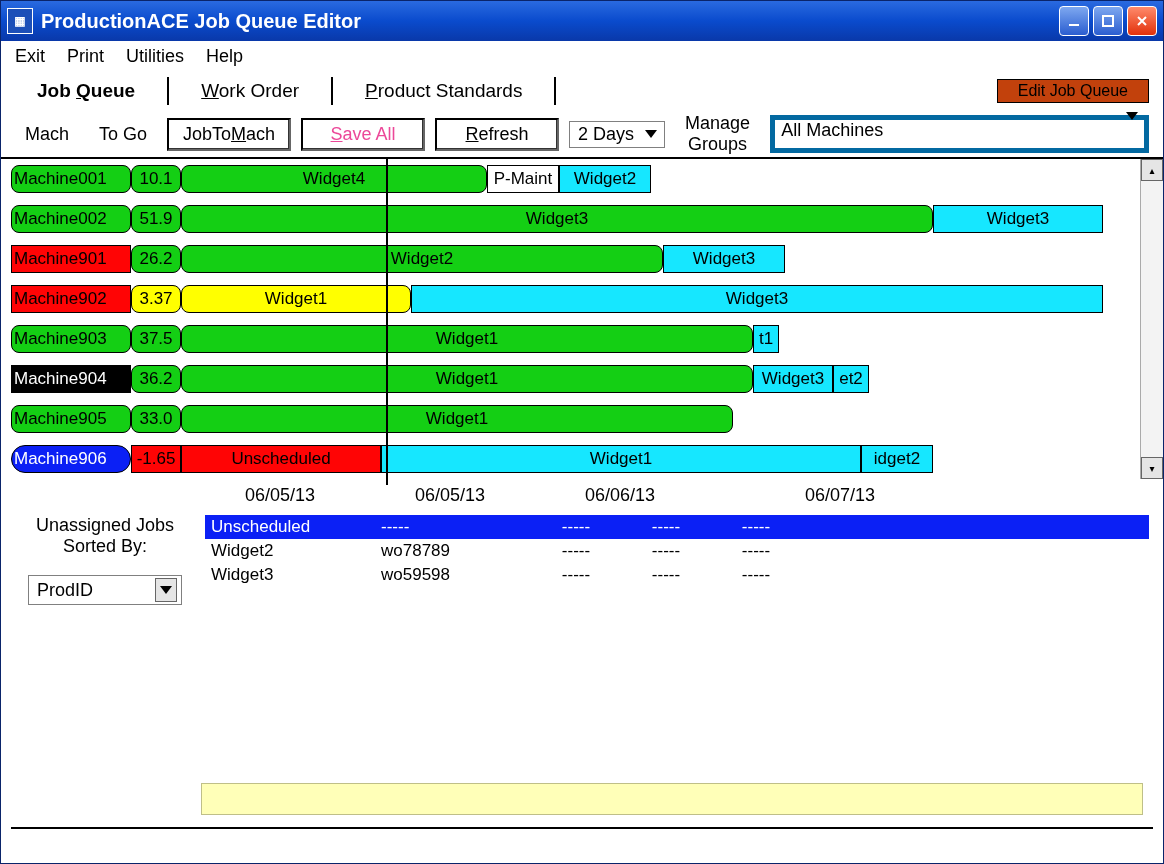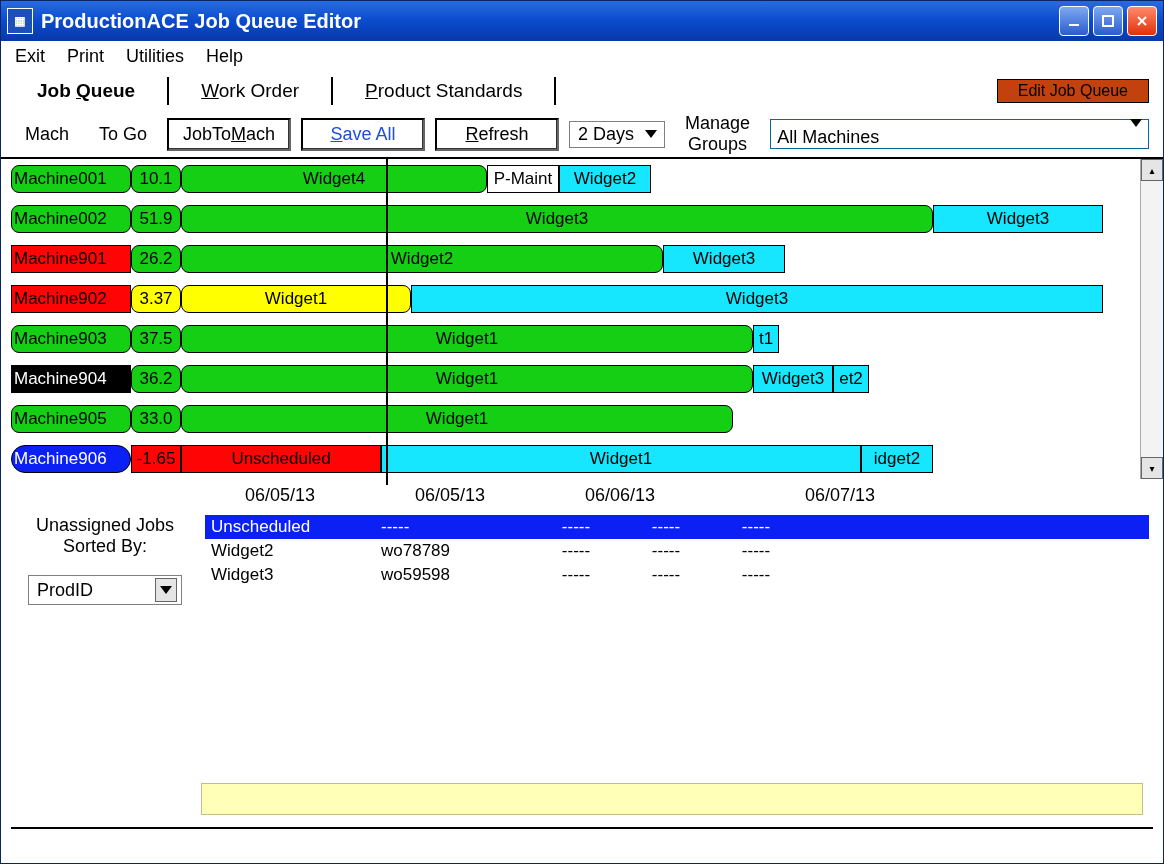--- a/index.html
+++ b/index.html
@@ -29,26 +29,26 @@
   .tabrow .tab.active{font-weight:bold;}
   .tabrow .sep{width:2px;height:28px;background:#000;margin:0 10px;}
   .tabrow .editbtn{margin-left:auto;background:#c2410c;border:1px solid #000;padding:2px 20px;font-size:16px;}
 
   
   .toolrow{display:flex;align-items:center;height:46px;padding:0 14px;gap:10px;font-size:18px;
     border-bottom:2px solid #000;}
   .toolrow .lbl{padding:0 10px;}
   .toolrow .btn{border:2px solid #000;border-right-color:#666;border-bottom-color:#666;
     box-shadow:inset -1px -1px 0 #333;padding:4px 12px;background:#fff;min-width:96px;text-align:center;}
-  .toolrow .btn.disabled{color:#1d4ed8;}
+  .toolrow .btn.disabled{color:#ec4899;}
   .toolrow .btn .u{text-decoration:underline;}
   .toolrow .combo{display:flex;align-items:center;border:1px solid #808080;padding:2px 4px 2px 8px;background:#fff;}
   .toolrow .combo .arrow{width:18px;height:18px;margin-left:8px;display:flex;align-items:center;justify-content:center;}
   .toolrow .manage{padding:0 10px;text-align:center;}
-  .toolrow .machinesel{flex:1;display:flex;align-items:flex-end;border:1px solid #0369a1;height:28px;padding:0 6px;}
+  .toolrow .machinesel{flex:1;display:flex;align-items:flex-start;border:5px solid #0369a1;height:28px;padding:0 6px;}
   .toolrow .machinesel .arrow{margin-left:auto;}
   .down-tri{border-left:6px solid transparent;border-right:6px solid transparent;border-top:8px solid #000;}
 
   
   .gantt-wrap{display:flex;position:relative;}
   .gantt{flex:1;padding:6px 0 0 10px;position:relative;}
   .scrollbar{width:22px;background:#f3f3f3;border-left:1px solid #aaa;display:flex;flex-direction:column;
     align-items:center;height:320px;}
   .scrollbar .scrbtn{width:20px;height:20px;border:1px solid #666;background:#e5e5e5;display:flex;
     align-items:center;justify-content:center;font-size:10px;}

